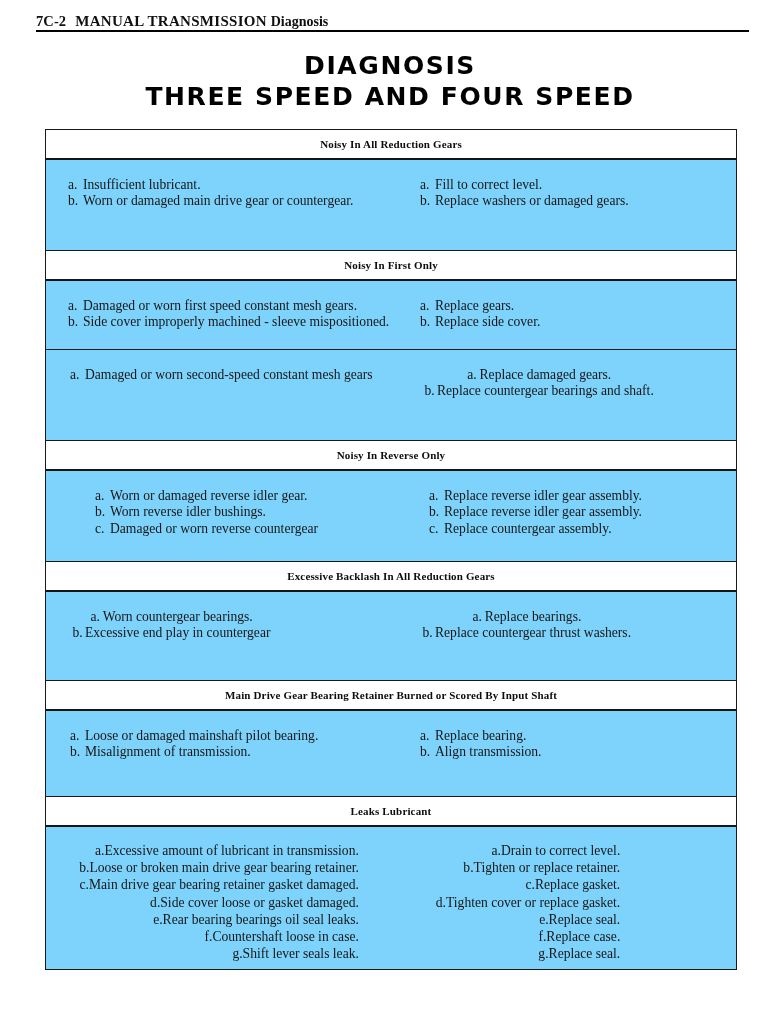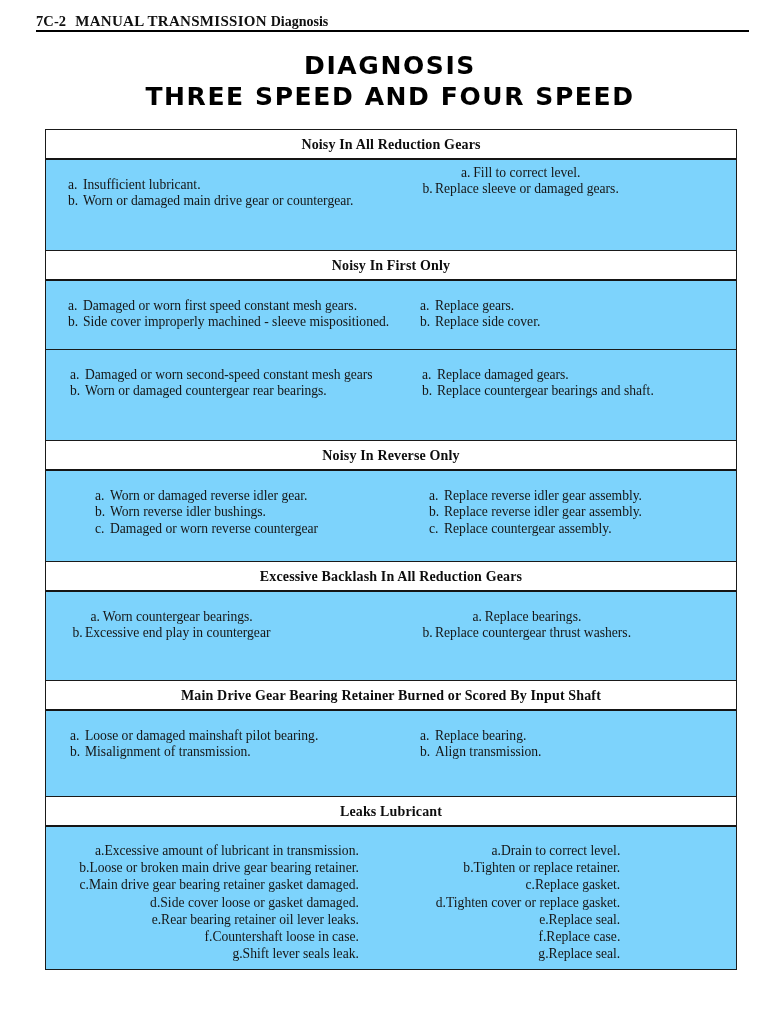--- a/index.html
+++ b/index.html
@@ -87,21 +87,21 @@
   }
   .diag-section {
     position: relative;
   }
   .sec-head {
     box-sizing: border-box;
     height: 30px;
     line-height: 29px;
     text-align: center;
     font-weight: bold;
-    font-size: 14px;
+    font-size: 11px;
     letter-spacing: 0.15px;
     color: #0d0d0d;
     border-bottom: 2.2px solid #151515;
     background: #ffffff;
     white-space: nowrap;
     overflow: hidden;
   }
   .sec-body {
     box-sizing: border-box;
     position: relative;
@@ -133,29 +133,29 @@
     white-space: nowrap;
   }
   .col ol.items li .marker {
     display: inline-block;
     width: 15px;
   }
 
   
   .s0 .sec-body { height: 91px; }
   .s0 .col-l { left: 22px;  top: 17px; }
-  .s0 .col-r { left: 374px; top: 5px; text-align: center; }
+  .s0 .col-r { left: 374px; top: 17px; }
 
   .s1 .sec-body { height: 69px; }
   .s1 .col-l { left: 22px;  top: 17px; }
   .s1 .col-r { left: 374px; top: 17px; }
 
   .s2 .sec-body { height: 91px; }
   .s2 .col-l { left: 24px;  top: 17px; }
-  .s2 .col-r { left: 376px; top: 17px; }
+  .s2 .col-r { left: 376px; top: 17px; text-align: center; }
 
   .s3 .sec-body { height: 91px; }
   .s3 .col-l { left: 24px;  top: 17px; margin-left: 25px; }
   .s3 .col-r { left: 383px; top: 17px; font-family: Liberation Serif, serif; }
 
   .s4 .sec-body { height: 89px; text-align: center; }
   .s4 .col-l { left: 24px;  top: 17px; }
   .s4 .col-r { left: 374px; top: 17px; }
 
   .s5 .sec-body { height: 86px; }
@@ -190,21 +190,21 @@
         <div class="cols">
           <div class="col col-l">
             <ol class="items">
               <li><span class="marker">a.</span><span class="itext">Insufficient lubricant.</span></li>
               <li><span class="marker">b.</span><span class="itext">Worn or damaged main drive gear or countergear.</span></li>
             </ol>
           </div>
           <div class="col col-r">
             <ol class="items">
               <li><span class="marker">a.</span><span class="itext">Fill to correct level.</span></li>
-              <li><span class="marker">b.</span><span class="itext">Replace sleeve or damaged gears.</span></li>
+              <li><span class="marker">b.</span><span class="itext">Replace washers or damaged gears.</span></li>
             </ol>
           </div>
         </div>
       </div>
     </div>
     <div class="diag-section s1">
       <div class="sec-head">Noisy In First Only</div>
       <div class="sec-body">
         <div class="cols">
           <div class="col col-l">
@@ -221,21 +221,20 @@
           </div>
         </div>
       </div>
     </div>
     <div class="diag-section s2">
       <div class="sec-body">
         <div class="cols">
           <div class="col col-l">
             <ol class="items">
               <li><span class="marker">a.</span><span class="itext">Damaged or worn second-speed constant mesh gears</span></li>
-              <li><span class="marker">b.</span><span class="itext">Worn or damaged countergear rear bearings.</span></li>
             </ol>
           </div>
           <div class="col col-r">
             <ol class="items">
               <li><span class="marker">a.</span><span class="itext">Replace damaged gears.</span></li>
               <li><span class="marker">b.</span><span class="itext">Replace countergear bearings and shaft.</span></li>
             </ol>
           </div>
         </div>
       </div>
@@ -302,21 +301,21 @@
     <div class="diag-section s6">
       <div class="sec-head">Leaks Lubricant</div>
       <div class="sec-body">
         <div class="cols">
           <div class="col col-l">
             <ol class="items">
               <li><span class="marker">a.</span><span class="itext">Excessive amount of lubricant in transmission.</span></li>
               <li><span class="marker">b.</span><span class="itext">Loose or broken main drive gear bearing retainer.</span></li>
               <li><span class="marker">c.</span><span class="itext">Main drive gear bearing retainer gasket damaged.</span></li>
               <li><span class="marker">d.</span><span class="itext">Side cover loose or gasket damaged.</span></li>
-              <li><span class="marker">e.</span><span class="itext">Rear bearing retainer oil lever leaks.</span></li>
+              <li><span class="marker">e.</span><span class="itext">Rear bearing bearings oil seal leaks.</span></li>
               <li><span class="marker">f.</span><span class="itext">Countershaft loose in case.</span></li>
               <li><span class="marker">g.</span><span class="itext">Shift lever seals leak.</span></li>
             </ol>
           </div>
           <div class="col col-r">
             <ol class="items">
               <li><span class="marker">a.</span><span class="itext">Drain to correct level.</span></li>
               <li><span class="marker">b.</span><span class="itext">Tighten or replace retainer.</span></li>
               <li><span class="marker">c.</span><span class="itext">Replace gasket.</span></li>
               <li><span class="marker">d.</span><span class="itext">Tighten cover or replace gasket.</span></li>

